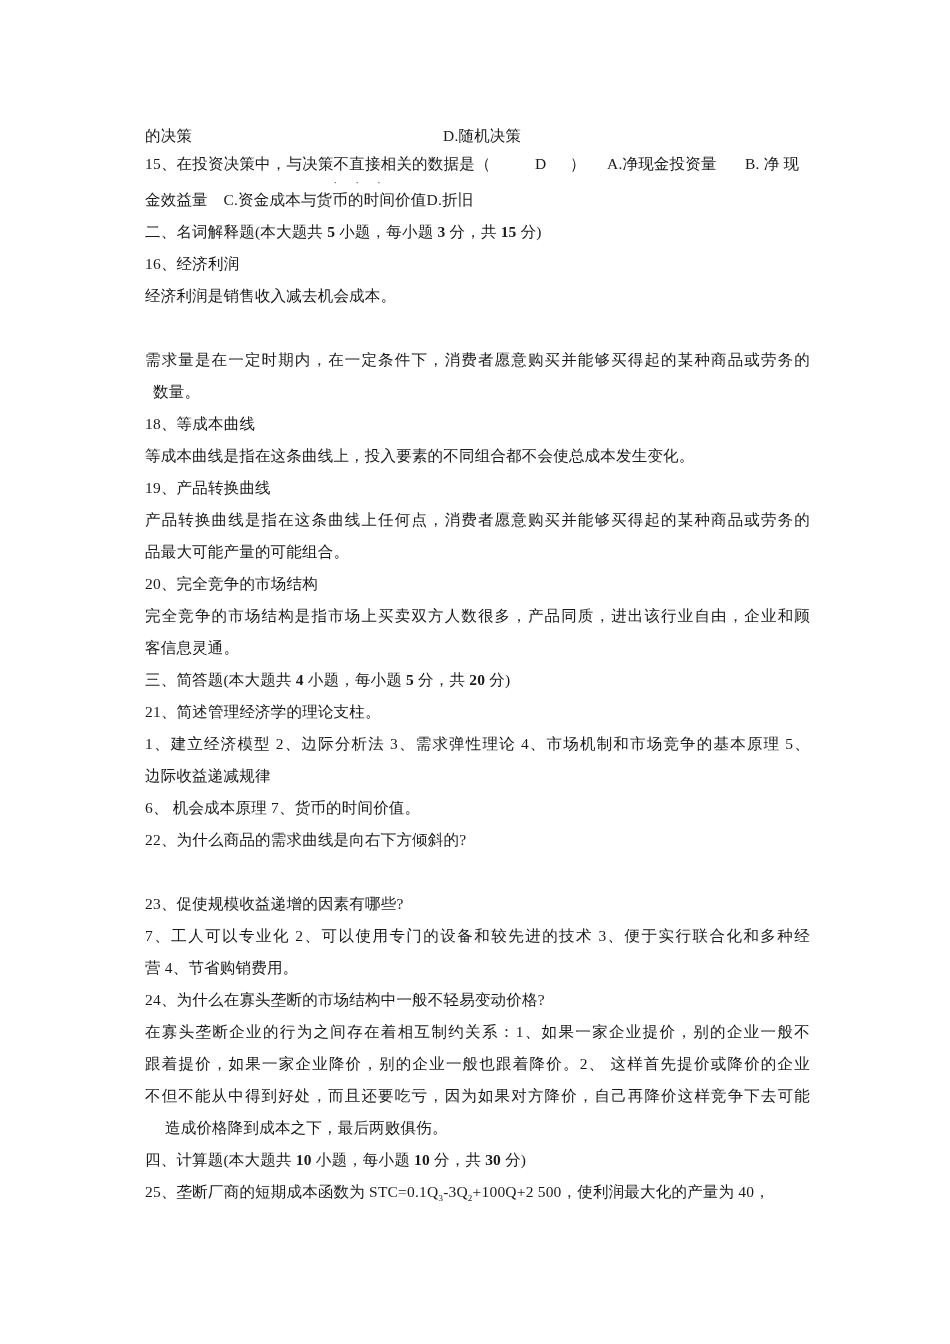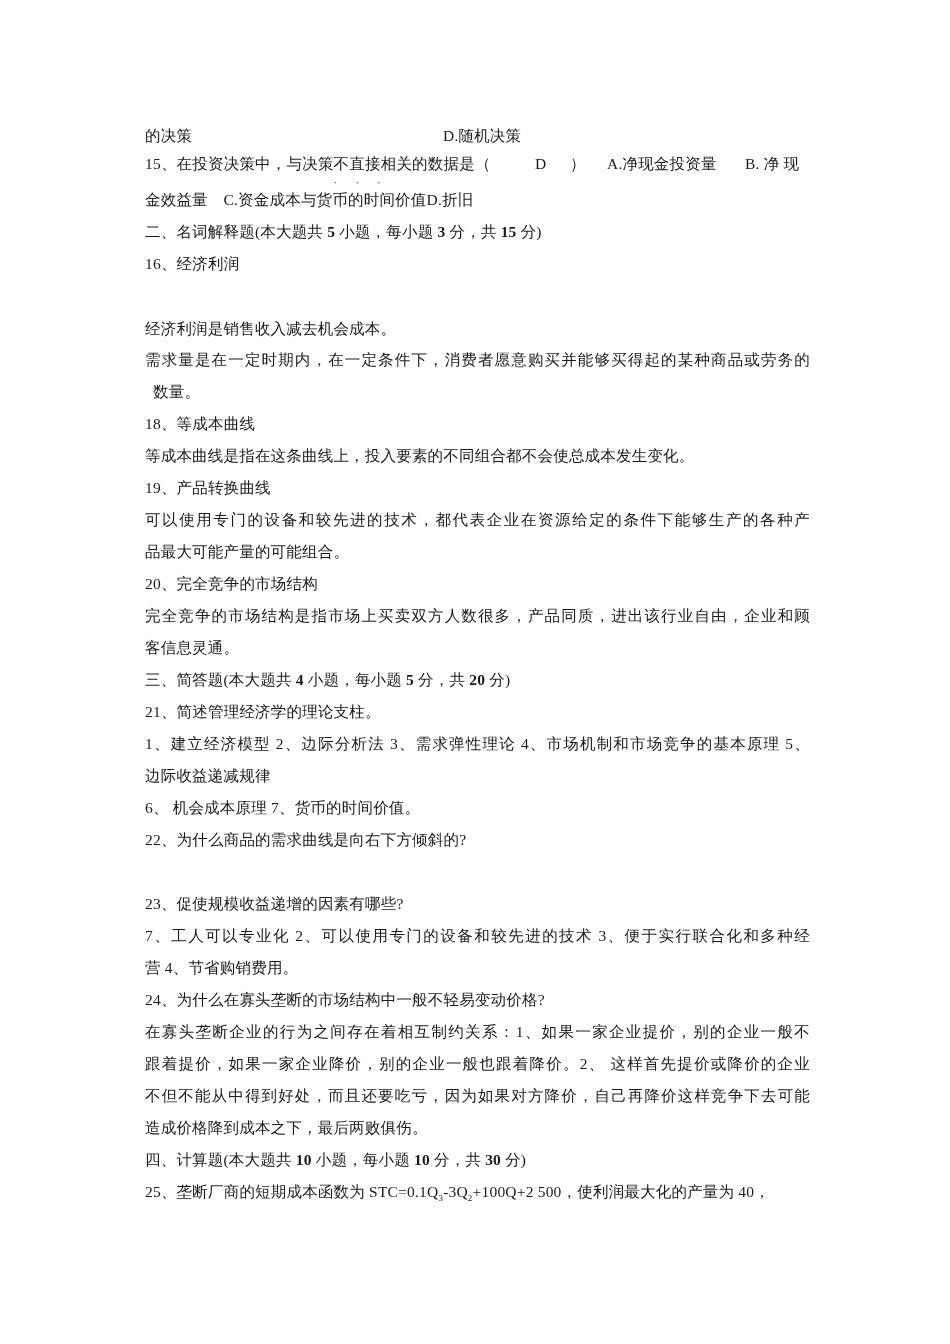--- a/index.html
+++ b/index.html
@@ -32,27 +32,27 @@
     <span class="seg" style="left:600px;">B. 净 现</span>
   </div>
 
   <div class="line" style="top:190px;">金效益量　C.资金成本与货币的时间价值D.折旧</div>
 
   <div class="line" style="top:222px;">
     <span>二、名词解释题(本大题共 </span><b>5</b><span> 小题，每小题 </span><b>3</b><span> 分，共 </span><b>15</b><span> 分)</span>
   </div>
 
   <div class="line" style="top:254px;">16、经济利润</div>
-  <div class="line" style="top:286px;margin-top:33px;">经济利润是销售收入减去机会成本。</div>
+  <div class="line" style="top:286px;">经济利润是销售收入减去机会成本。</div>
   <div class="line just" style="top:350px;">需求量是在一定时期内，在一定条件下，消费者愿意购买并能够买得起的某种商品或劳务的</div>
   <div class="line" style="top:382px;margin-left:8px;">数量。</div>
   <div class="line" style="top:414px;">18、等成本曲线</div>
   <div class="line" style="top:446px;">等成本曲线是指在这条曲线上，投入要素的不同组合都不会使总成本发生变化。</div>
   <div class="line" style="top:478px;">19、产品转换曲线</div>
-  <div class="line just" style="top:510px;">可以使用专门的设备和较先进的技术，都代表企业在资源给定的条件下能够生产的各种产</div>
+  <div class="line just" style="top:510px;">产品转换曲线是指在这条曲线上任何点，消费者愿意购买并能够买得起的某种商品或劳务的</div>
   <div class="line" style="top:542px;">品最大可能产量的可能组合。</div>
   <div class="line" style="top:574px;">20、完全竞争的市场结构</div>
   <div class="line just" style="top:606px;">完全竞争的市场结构是指市场上买卖双方人数很多，产品同质，进出该行业自由，企业和顾</div>
   <div class="line" style="top:638px;">客信息灵通。</div>
 
   <div class="line" style="top:670px;">
     <span>三、简答题(本大题共 </span><b>4</b><span> 小题，每小题 </span><b>5</b><span> 分，共 </span><b>20</b><span> 分)</span>
   </div>
 
   <div class="line" style="top:702px;">21、简述管理经济学的理论支柱。</div>
@@ -60,21 +60,21 @@
   <div class="line" style="top:766px;">边际收益递减规律</div>
   <div class="line" style="top:798px;">6、 机会成本原理 7、货币的时间价值。</div>
   <div class="line" style="top:830px;">22、为什么商品的需求曲线是向右下方倾斜的?</div>
   <div class="line" style="top:894px;">23、促使规模收益递增的因素有哪些?</div>
   <div class="line just" style="top:926px;">7、工人可以专业化 2、可以使用专门的设备和较先进的技术 3、便于实行联合化和多种经</div>
   <div class="line" style="top:958px;">营 4、节省购销费用。</div>
   <div class="line" style="top:990px;">24、为什么在寡头垄断的市场结构中一般不轻易变动价格?</div>
   <div class="line just" style="top:1022px;">在寡头垄断企业的行为之间存在着相互制约关系：1、如果一家企业提价，别的企业一般不</div>
   <div class="line just" style="top:1054px;">跟着提价，如果一家企业降价，别的企业一般也跟着降价。2、 这样首先提价或降价的企业</div>
   <div class="line just" style="top:1086px;">不但不能从中得到好处，而且还要吃亏，因为如果对方降价，自己再降价这样竞争下去可能</div>
-  <div class="line" style="top:1118px;">造成价格降到成本之下，最后两败俱伤。</div>
+  <div class="line" style="top:1118px;margin-left:20px;">造成价格降到成本之下，最后两败俱伤。</div>
 
   <div class="line" style="top:1150px;">
     <span>四、计算题(本大题共 </span><b>10</b><span> 小题，每小题 </span><b>10</b><span> 分，共 </span><b>30</b><span> 分)</span>
   </div>
 
   <div class="line" style="top:1182px;">
     <span>25、垄断厂商的短期成本函数为 STC=0.1Q</span><sub style="font-size:9px;">3</sub><span>-3Q</span><sub style="font-size:9px;">2</sub><span>+100Q+2 500，使利润最大化的产量为 40，</span>
   </div>
 
 </div>

